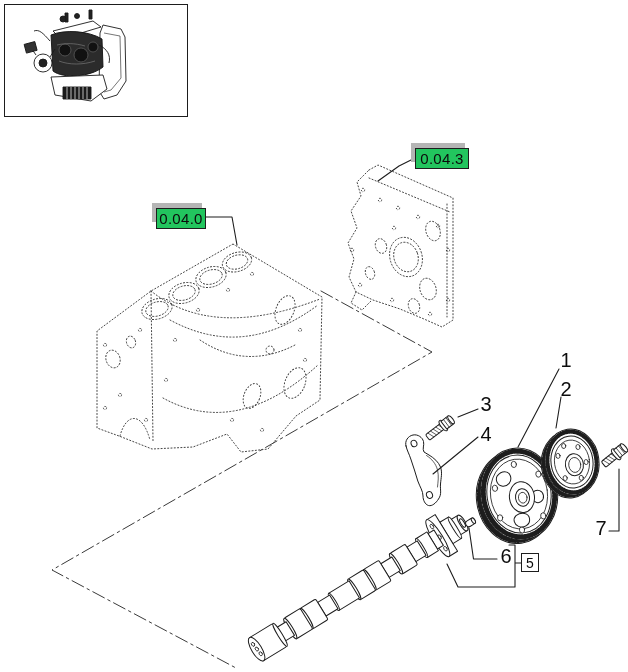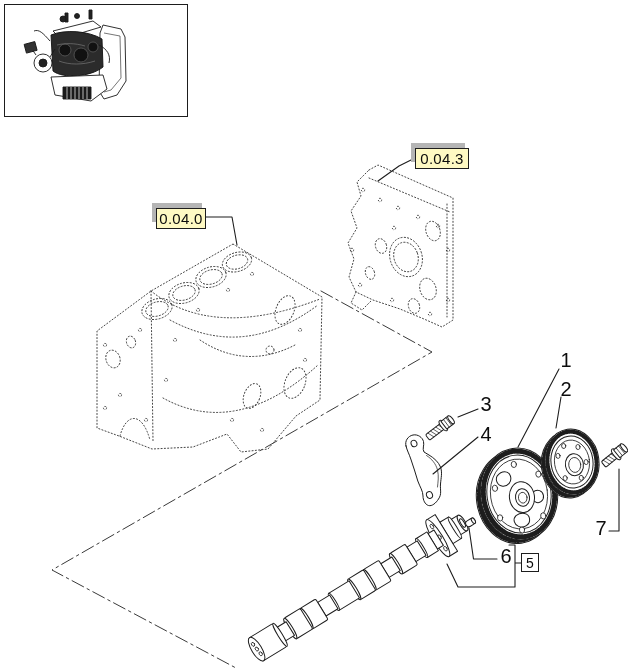--- a/index.html
+++ b/index.html
@@ -2,21 +2,21 @@
 <html><head>
 <meta charset="utf-8">
 <style>
   html,body{margin:0;padding:0;background:#fff;}
   .canvas{position:relative;width:628px;height:672px;background:#fff;overflow:hidden;
           font-family:"Liberation Sans",sans-serif;color:#111;}
   .main-svg{position:absolute;left:0;top:0;}
   .thumb{position:absolute;left:4px;top:4px;width:182px;height:111px;border:1px solid #1d1d1d;background:#fff;}
   .ref-label{position:absolute;}
   .ref-label .hl{position:absolute;left:-4px;top:-5px;width:100%;height:90%;background:#b5b5b5;}
-  .ref-label .bx{position:relative;border:1.3px solid #1d1d1d;background:#fef9c3;display:flex;
+  .ref-label .bx{position:relative;border:1.3px solid #1d1d1d;background:#22c55e;display:flex;
                  align-items:center;justify-content:center;font-size:15px;letter-spacing:.3px;color:#0c0c0c;}
   .co{position:absolute;font-size:20px;line-height:20px;color:#0c0c0c;text-align:center;width:20px;}
   .co-box{position:absolute;border:1.3px solid #1d1d1d;background:#fff;display:flex;align-items:center;
           justify-content:center;font-size:14px;color:#0c0c0c;}
 </style>
 </head>
 <body>
 
 <div class="canvas">
 

